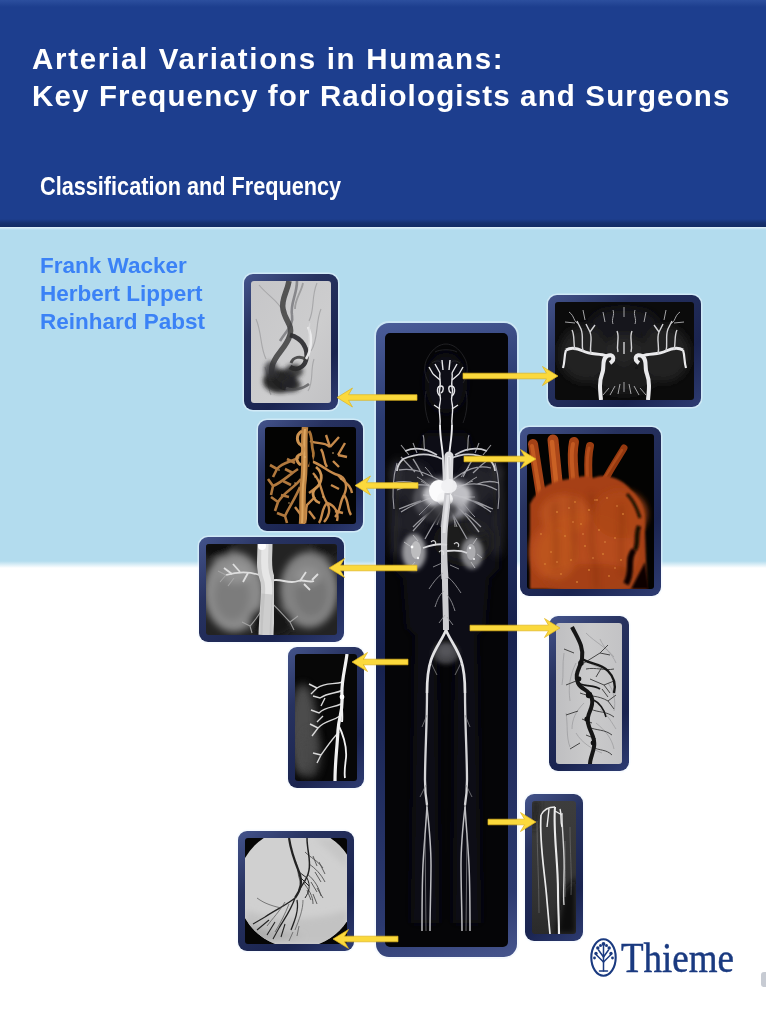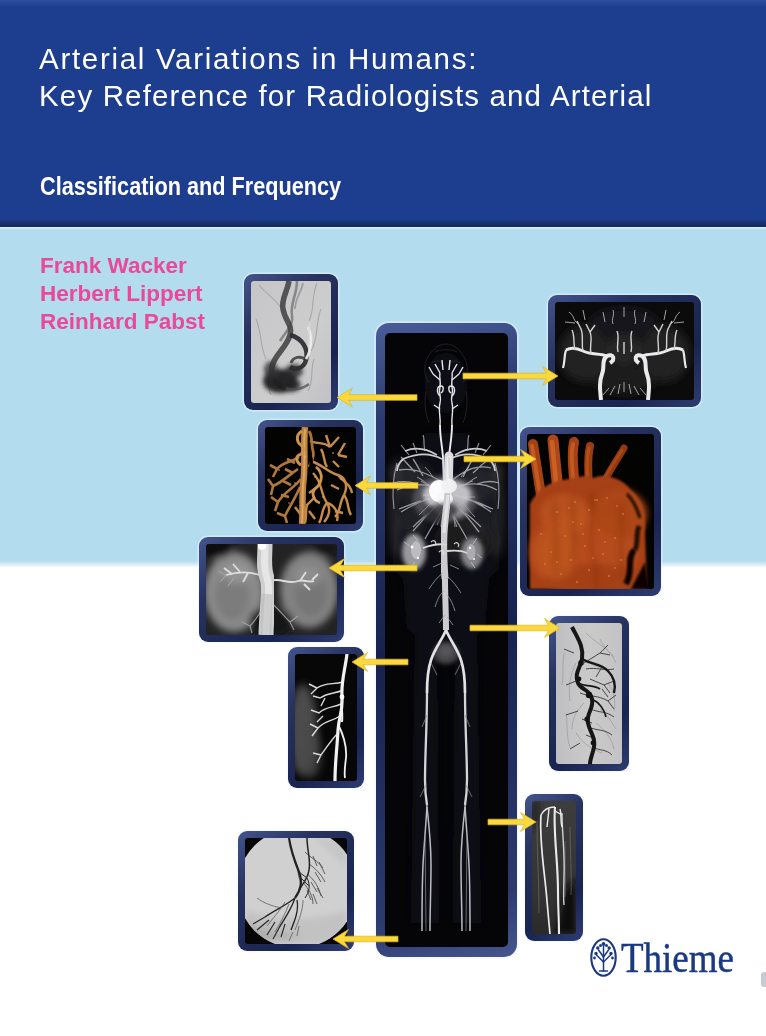--- a/index.html
+++ b/index.html
@@ -2,42 +2,42 @@
 <html><head>
 <meta charset="utf-8">
 <style>
   html,body{margin:0;padding:0;}
   body{font-family:"Liberation Sans",sans-serif;}
   #page{position:relative;width:766px;height:1036px;background:#ffffff;overflow:hidden;}
   #header{position:absolute;left:0;top:0;width:766px;height:227px;
     background:linear-gradient(to bottom,#2c4f9e 0px,#1d3e8e 7px,#1d3e8e 219px,#16316e 223px,#122b63 227px);}
   #lightband{position:absolute;left:0;top:227px;width:766px;height:341px;
     background:linear-gradient(to bottom,#e2f1f8 0px,#b3dcee 3px,#b3dcee 334px,#ffffff 341px);}
-  .t1{position:absolute;left:39px;top:40px;color:#ffffff;font-weight:normal;font-size:29.5px;line-height:37px;}
+  .t1{position:absolute;left:32px;top:40px;color:#ffffff;font-weight:bold;font-size:29.5px;line-height:37px;}
   .t1 .l1{letter-spacing:1.7px;}
   .t1 .l2{letter-spacing:1.15px;}
   .t2{position:absolute;left:40px;top:171px;color:#ffffff;font-weight:bold;font-size:26.5px;transform:scaleX(0.818);transform-origin:left top;}
-  .authors{position:absolute;left:40px;top:252px;color:#ec4899;font-weight:bold;font-size:22.5px;line-height:27.8px;}
+  .authors{position:absolute;left:40px;top:252px;color:#3b82f6;font-weight:bold;font-size:22.5px;line-height:27.8px;}
   .frame{position:absolute;border-radius:9px;
     background:linear-gradient(140deg,#44548c 0%,#27325f 30%,#1a2450 72%,#2e3c72 100%);
     box-shadow:0 0 0 1.5px rgba(240,248,255,0.5);}
   .frame > svg{position:absolute;left:7px;top:7px;border-radius:3px;}
   #central{position:absolute;left:376px;top:323px;width:141px;height:634px;border-radius:13px;
     background:linear-gradient(165deg,#4b5d99 0%,#2a3a70 15%,#16214e 50%,#2c3a70 90%,#47568e 100%);
     box-shadow:0 0 0 2px rgba(235,245,252,0.45);}
   #central > svg{position:absolute;left:9px;top:10px;border-radius:5px;}
   #arrows{position:absolute;left:0;top:0;width:766px;height:1036px;pointer-events:none;}
   #thieme{position:absolute;left:585px;top:931px;width:160px;height:50px;}
 </style>
 </head>
 <body>
 <div id="page">
   <div id="header"></div>
   <div id="lightband"></div>
-  <div class="t1"><span class="l1">Arterial Variations in Humans:</span><br><span class="l2">Key Reference for Radiologists and Arterial</span></div>
+  <div class="t1"><span class="l1">Arterial Variations in Humans:</span><br><span class="l2">Key Frequency for Radiologists and Surgeons</span></div>
   <div class="t2">Classification and Frequency</div>
   <div class="authors">Frank Wacker<br>Herbert Lippert<br>Reinhard Pabst</div>
 
   <div id="central">
       <svg width="123" height="614" viewBox="0 0 123 614">
     <defs>
       <filter id="g1" x="-40%" y="-40%" width="180%" height="180%">
             <feGaussianBlur stdDeviation="0.7"></feGaussianBlur>
           </filter>
       <filter id="g2" x="-60%" y="-60%" width="220%" height="220%">

